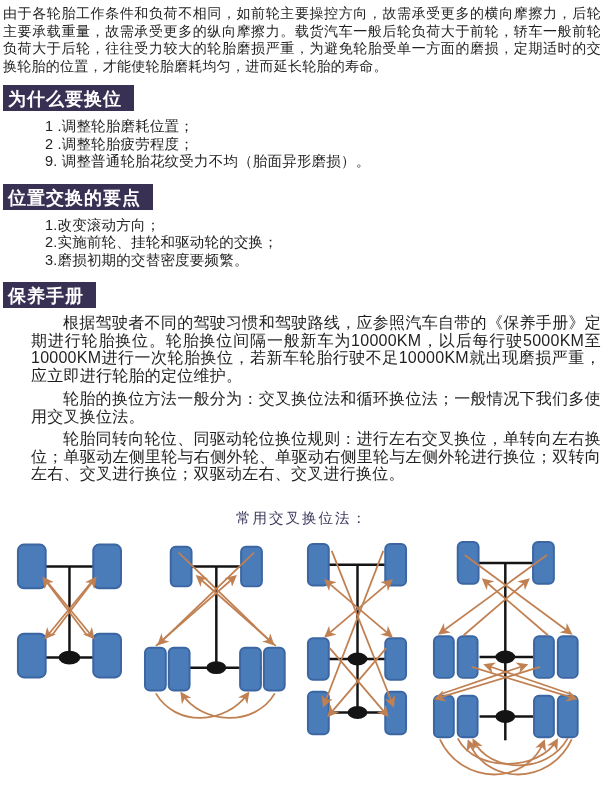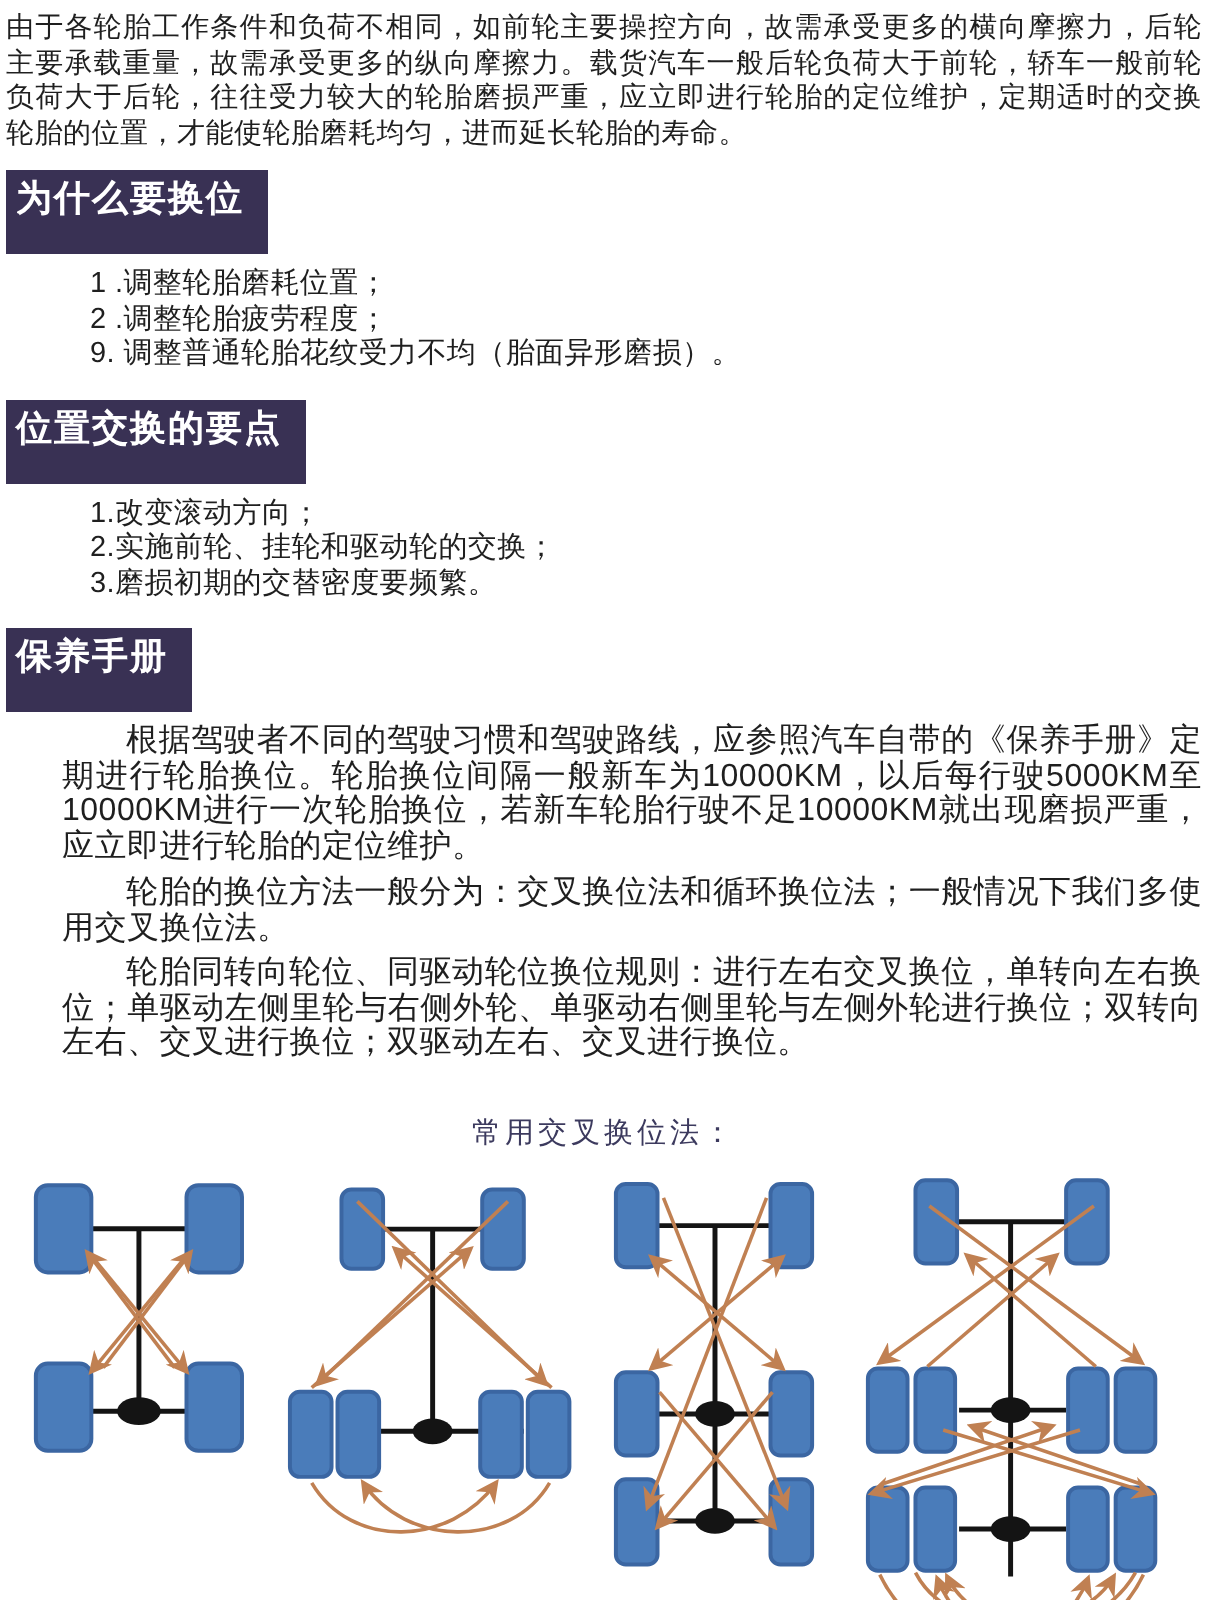--- a/index.html
+++ b/index.html
@@ -21,21 +21,21 @@
   }
   .page{padding:3px 3px 0 3px;}
   .intro{
     font-size:14px;line-height:17.5px;letter-spacing:0.25px;
     text-align:justify;margin-top:2px;
   }
   .sec-header{
     display:inline-block;
     background:var(--header-bg);color:var(--header-text);
     font-size:18px;font-weight:bold;letter-spacing:1px;
-    padding:2px 12px 16px 5px;
+    padding:2px 12px 0 5px;
     margin:10px 0 0 0;
   }
   .sec-header.mt{margin-top:13px;}
   .num-list{
     list-style:none;margin:7px 0 0 42px;
     font-size:14.5px;line-height:17.5px;letter-spacing:0.2px;
   }
   .para{
     font-size:16px;line-height:17.5px;letter-spacing:0.25px;
     text-indent:2em;text-align:justify;margin-top:6px;margin-left:28px;
@@ -53,21 +53,21 @@
   .axle{stroke:var(--axle);stroke-width:2.5;fill:none;}
   .diff{fill:var(--axle);}
   .arr{stroke:var(--arrow);stroke-width:1.8;fill:none;}
   .ah{fill:var(--arrow);}
 </style>
 </head>
 <body>
 
 <div class="page">
 
-  <p class="intro">由于各轮胎工作条件和负荷不相同，如前轮主要操控方向，故需承受更多的横向摩擦力，后轮主要承载重量，故需承受更多的纵向摩擦力。载货汽车一般后轮负荷大于前轮，轿车一般前轮负荷大于后轮，往往受力较大的轮胎磨损严重，应立即进行轮胎的定位维护，定期适时的交换轮胎的位置，才能使轮胎磨耗均匀，进而延长轮胎的寿命。</p>
+  <p class="intro">由于各轮胎工作条件和负荷不相同，如前轮主要操控方向，故需承受更多的横向摩擦力，后轮主要承载重量，故需承受更多的纵向摩擦力。载货汽车一般后轮负荷大于前轮，轿车一般前轮负荷大于后轮，往往受力较大的轮胎磨损严重，为避免轮胎受单一方面的磨损，定期适时的交换轮胎的位置，才能使轮胎磨耗均匀，进而延长轮胎的寿命。</p>
 
   <div class="sec-header">为什么要换位</div>
   <ul class="num-list">
     <li>1 .调整轮胎磨耗位置；</li>
     <li>2 .调整轮胎疲劳程度；</li>
     <li>9. 调整普通轮胎花纹受力不均（胎面异形磨损）。</li>
   </ul>
 
   <div class="sec-header mt">位置交换的要点</div>
   <ul class="num-list">

